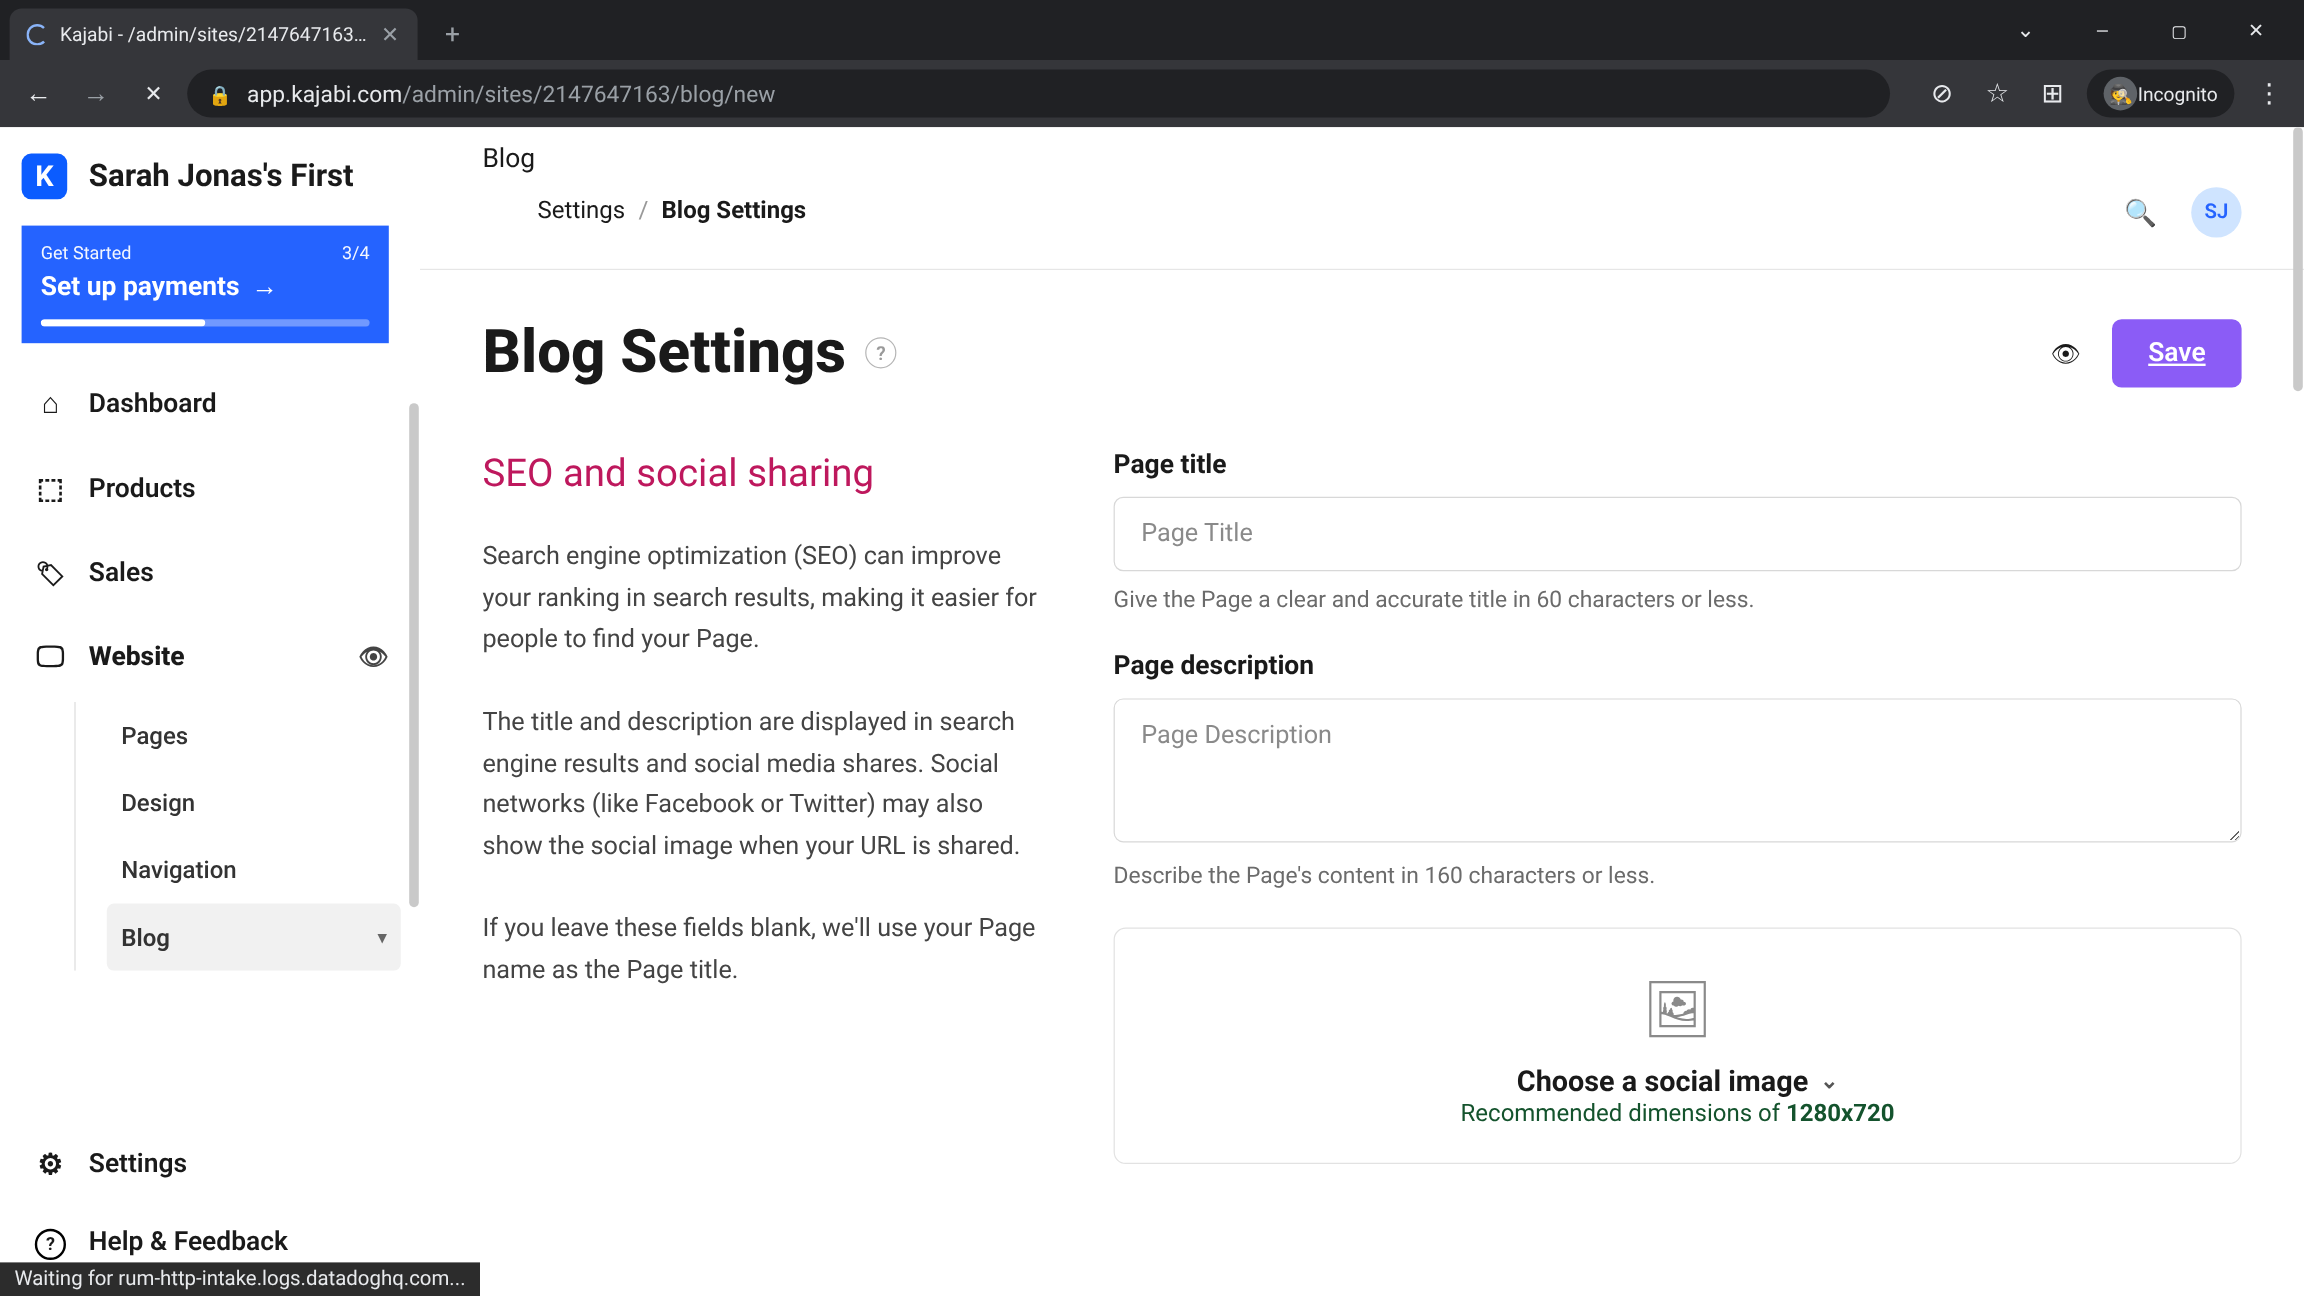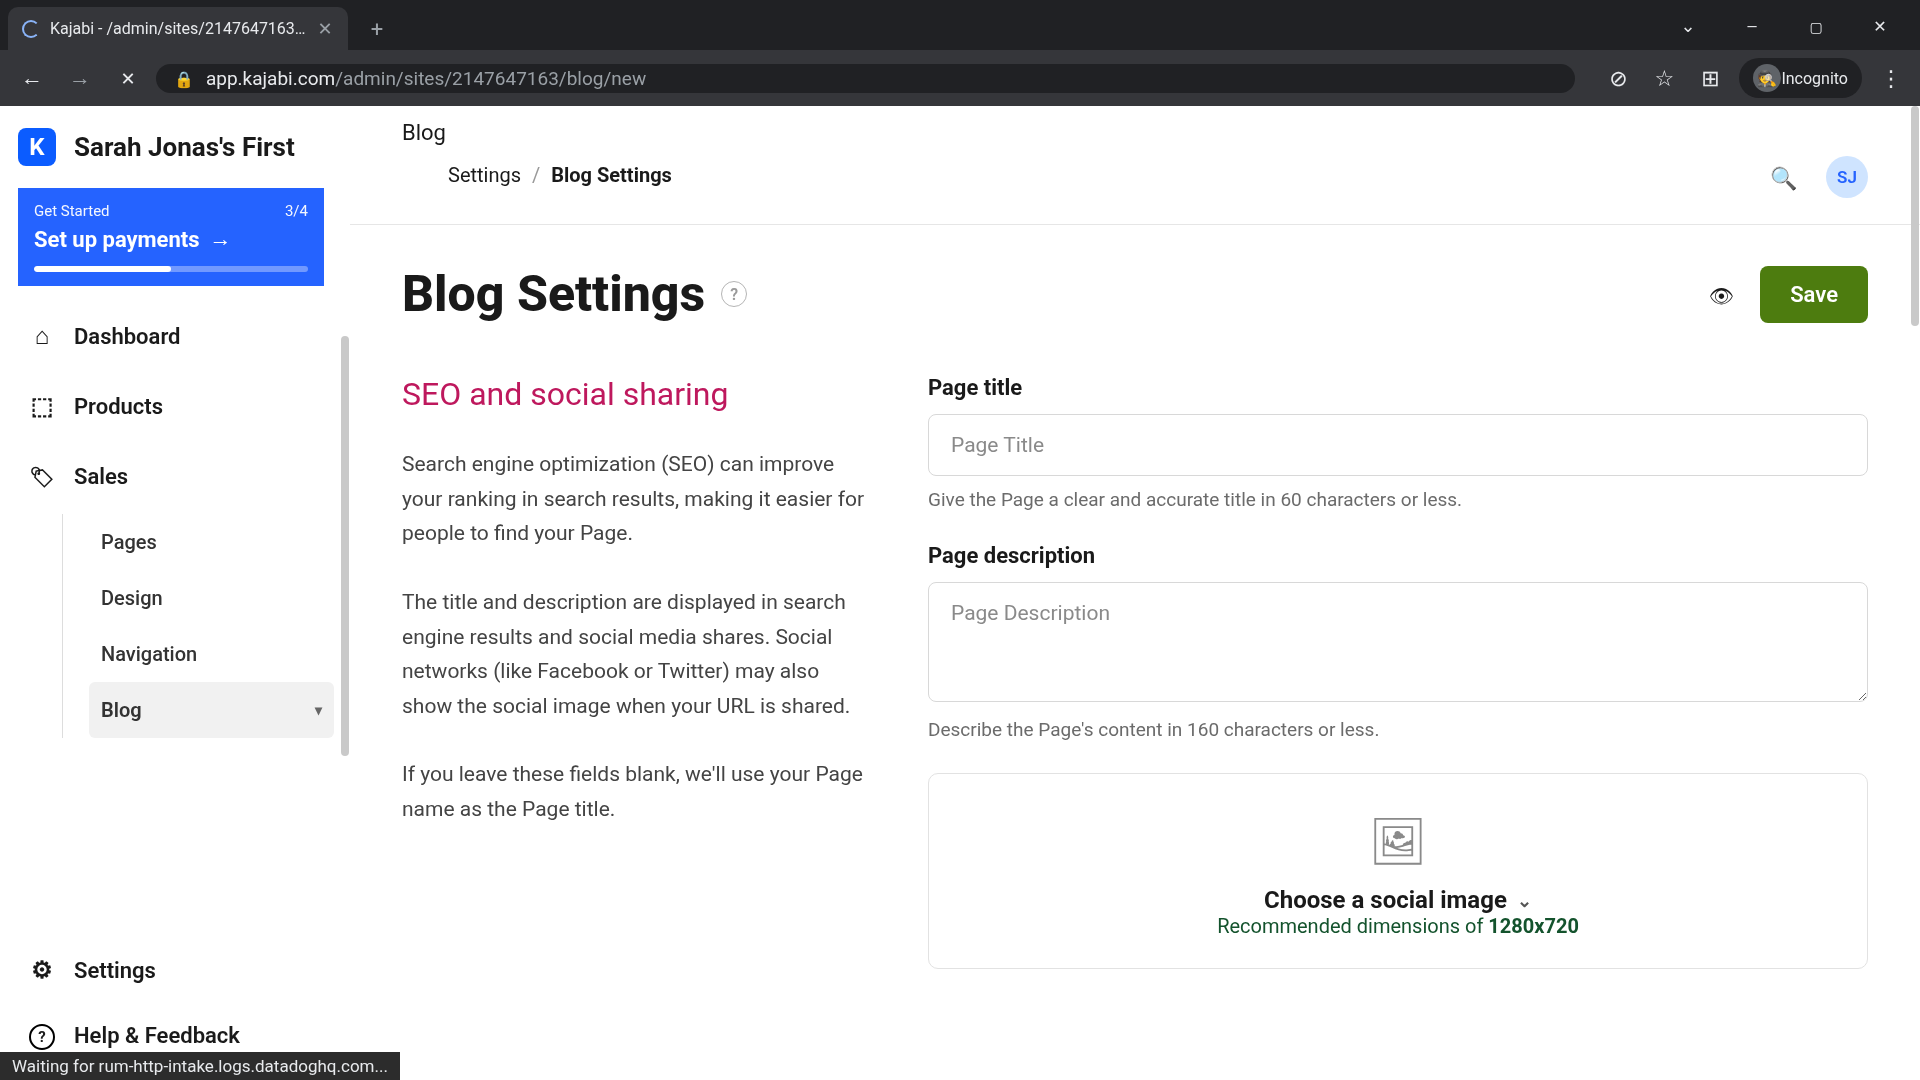--- a/index.html
+++ b/index.html
@@ -12,21 +12,21 @@
     .tab .spinner { width: 18px; height: 18px; border: 2.5px solid #8ab4f8; border-right-color: transparent; border-radius: 50%; }
     .tab .tab-title { flex: 1; white-space: nowrap; overflow: hidden; text-overflow: ellipsis; }
     .tab .tab-close { width: 18px; height: 18px; display:flex; align-items:center; justify-content:center; color:#9aa0a6; font-size:18px; }
     .new-tab { width: 34px; height: 34px; display:flex; align-items:center; justify-content:center; color:#9aa0a6; font-size: 22px; margin-left: 12px; margin-bottom: 4px; border-radius: 50%; }
     .window-controls { margin-left: auto; display:flex; gap: 24px; padding-right: 12px; color:#e8eaed; font-size:18px; align-self:center; }
     .win-btn { width: 40px; height: 34px; display:flex; align-items:center; justify-content:center; }
 
     .addr-bar { height: 56px; background: #35363a; display: flex; align-items: center; padding: 0 12px; gap: 8px; }
     .nav-btn { width: 40px; height: 40px; display:flex; align-items:center; justify-content:center; color:#9aa0a6; border-radius:50%; }
     .nav-btn.enabled { color: #e8eaed; }
-    .omnibox { flex: 1; height: 29px; background: #202124; border-radius: 22px; display:flex; align-items:center; padding: 0 18px; gap: 12px; color:#9aa0a6; font-size: 19px; max-width: 1480px; }
+    .omnibox { flex: 1; height: 40px; background: #202124; border-radius: 22px; display:flex; align-items:center; padding: 0 18px; gap: 12px; color:#9aa0a6; font-size: 19px; max-width: 1480px; }
     .omnibox .secure { color:#9aa0a6; }
     .omnibox .domain { color:#e8eaed; }
     .right-icons { display:flex; align-items:center; gap: 12px; color:#e8eaed; margin-left: 18px; }
     .right-icons .ico { width:34px; height:34px; display:flex;align-items:center;justify-content:center; font-size:22px; }
     .incog-wrap { display:flex; align-items:center; background:#202124; padding:6px 14px; border-radius:22px; }
     .incog-badge { width:28px; height:28px; background:#5f6368; border-radius:50%; display:flex;align-items:center;justify-content:center; font-size:16px; }
 
     
     .viewport { flex: 1; display: flex; background:#fff; position: relative; overflow: hidden; }
 
@@ -71,21 +71,21 @@
     .crumbs .current { font-weight:700; }
     .head-icons { display:flex; align-items:center; gap: 28px; margin-top: 36px; }
     .search-ico { font-size: 26px; color:#1a1a1a; }
     .avatar { width: 42px; height:42px; border-radius:50%; background:#cfe4ff; display:flex;align-items:center;justify-content:center; color:#2563ff; font-weight:600; font-size:17px; }
 
     .title-row { display:flex; align-items:center; padding: 40px 52px 0 52px; }
     .page-title-big { font-size: 50px; font-weight:800; color:#1a1a1a; display:flex; align-items:center; gap:16px; }
     .help-q { width:26px; height:26px; border:1.5px solid #b5b5b5; border-radius:50%; display:flex;align-items:center;justify-content:center; font-size:16px; color:#9a9a9a; font-weight:600; }
     .title-actions { margin-left:auto; display:flex; align-items:center; gap: 26px; }
     .preview-eye { font-size:26px; color:#1a1a1a; cursor:pointer; }
-    .btn-save { background:#4d7c0f; color:#fff; padding: 16px 30px; border-radius:8px; font-size:22px; font-weight:600; border:none; cursor:pointer; }
+    .btn-save { background:#8b5cf6; color:#fff; padding: 16px 30px; border-radius:8px; font-size:22px; font-weight:600; border:none; cursor:pointer;text-decoration:underline; }
 
     .body-row { display:flex; padding: 52px 52px 0 52px; gap: 56px; }
     .seo-left { width: 470px; }
     .seo-left h3 { font-size: 32px; font-weight:400; color:#be185d; }
     .seo-left p { font-size:21px; color:#444; line-height:1.65; margin-top: 34px; }
 
     .seo-right { flex:1; border: none; border-radius:10px; padding: 0; }
     .field-group { margin-bottom: 32px; }
     .field-label { font-size:22px; font-weight:700; color:#1a1a1a; display:block; margin-bottom:14px; }
     .text-input { width:100%; border:1px solid #d8d8d8; border-radius:8px; padding: 18px 22px; font-size:21px; color:#333; outline:none; font-family: inherit; }
@@ -233,20 +233,27 @@
             <span class="u-cube"></span>
           </span>
         <span>Products</span>
       </div>
       <div class="nav-item">
         <span class="nav-ico">
             <span class="u-tag"></span>
           </span>
         <span>Sales</span>
       </div>
+      <div class="nav-item active">
+        <span class="nav-ico">
+            <span class="u-monitor"></span>
+          </span>
+        <span>Website</span>
+        <span class="eye"><span class="u-eye"></span></span>
+      </div>
       <div class="sub-list">
         <div class="sub-item">
             <span>Pages</span>
           </div>
         <div class="sub-item">
             <span>Design</span>
           </div>
         <div class="sub-item">
             <span>Navigation</span>
           </div>

